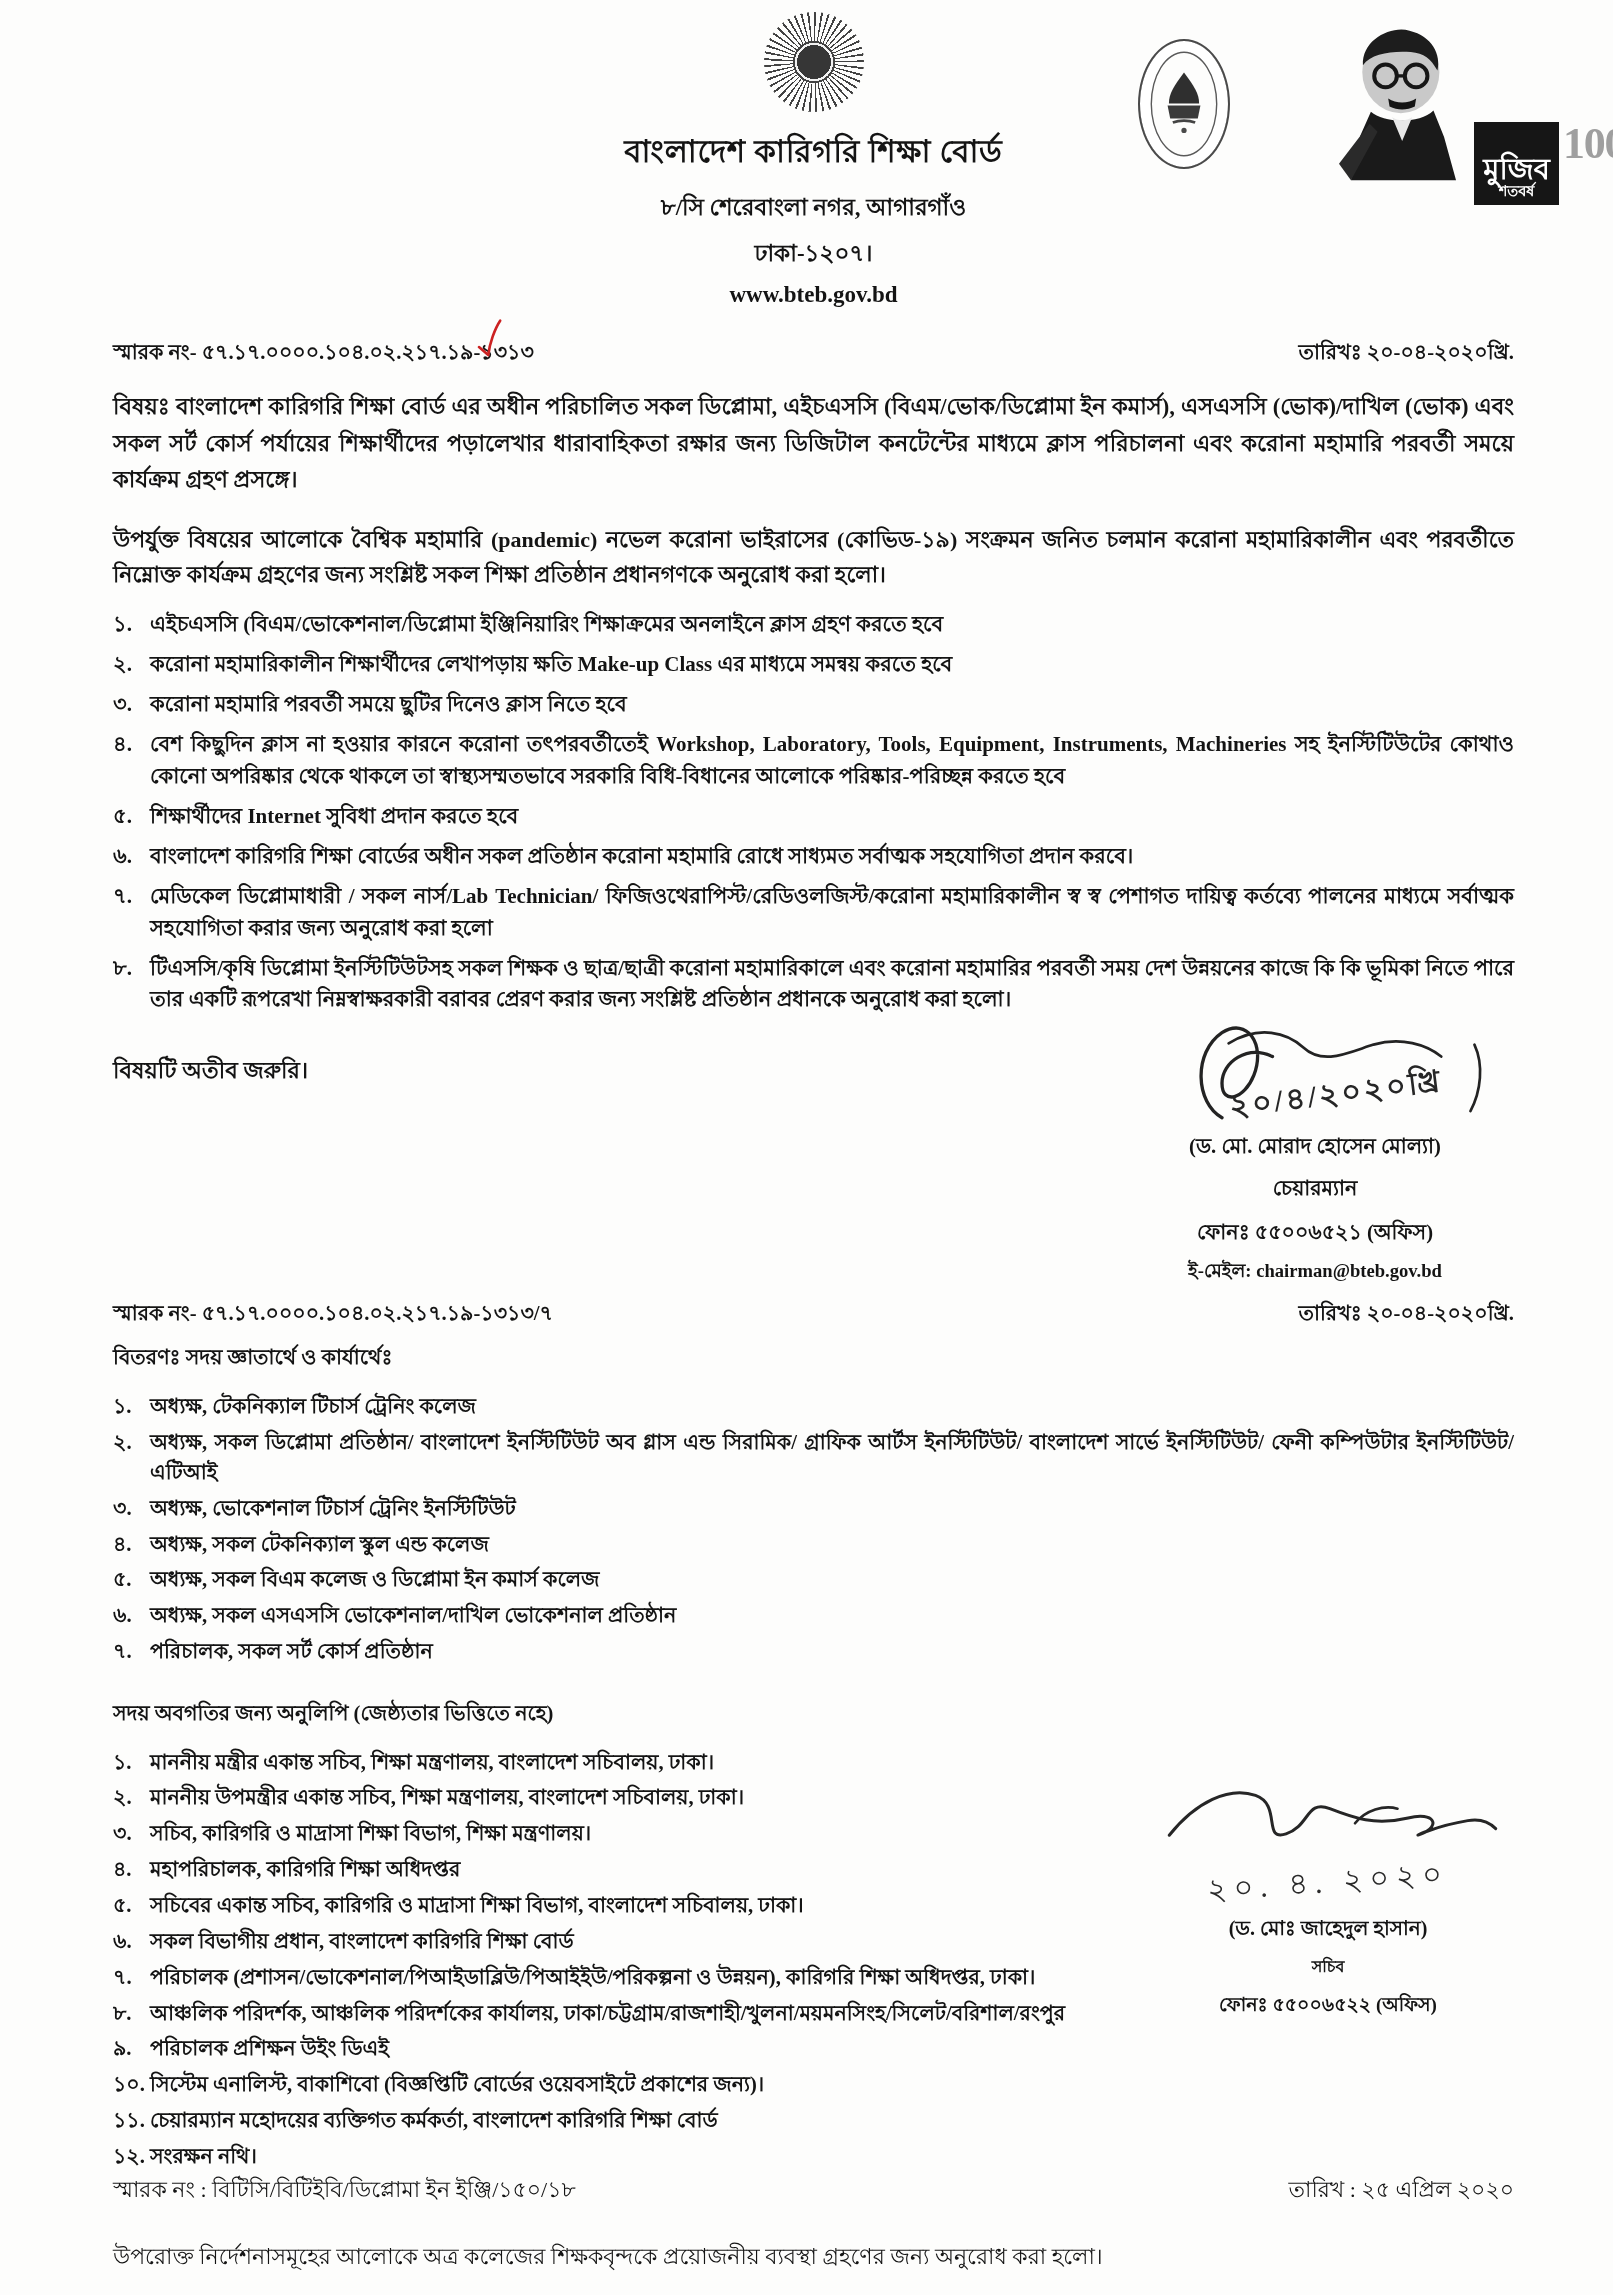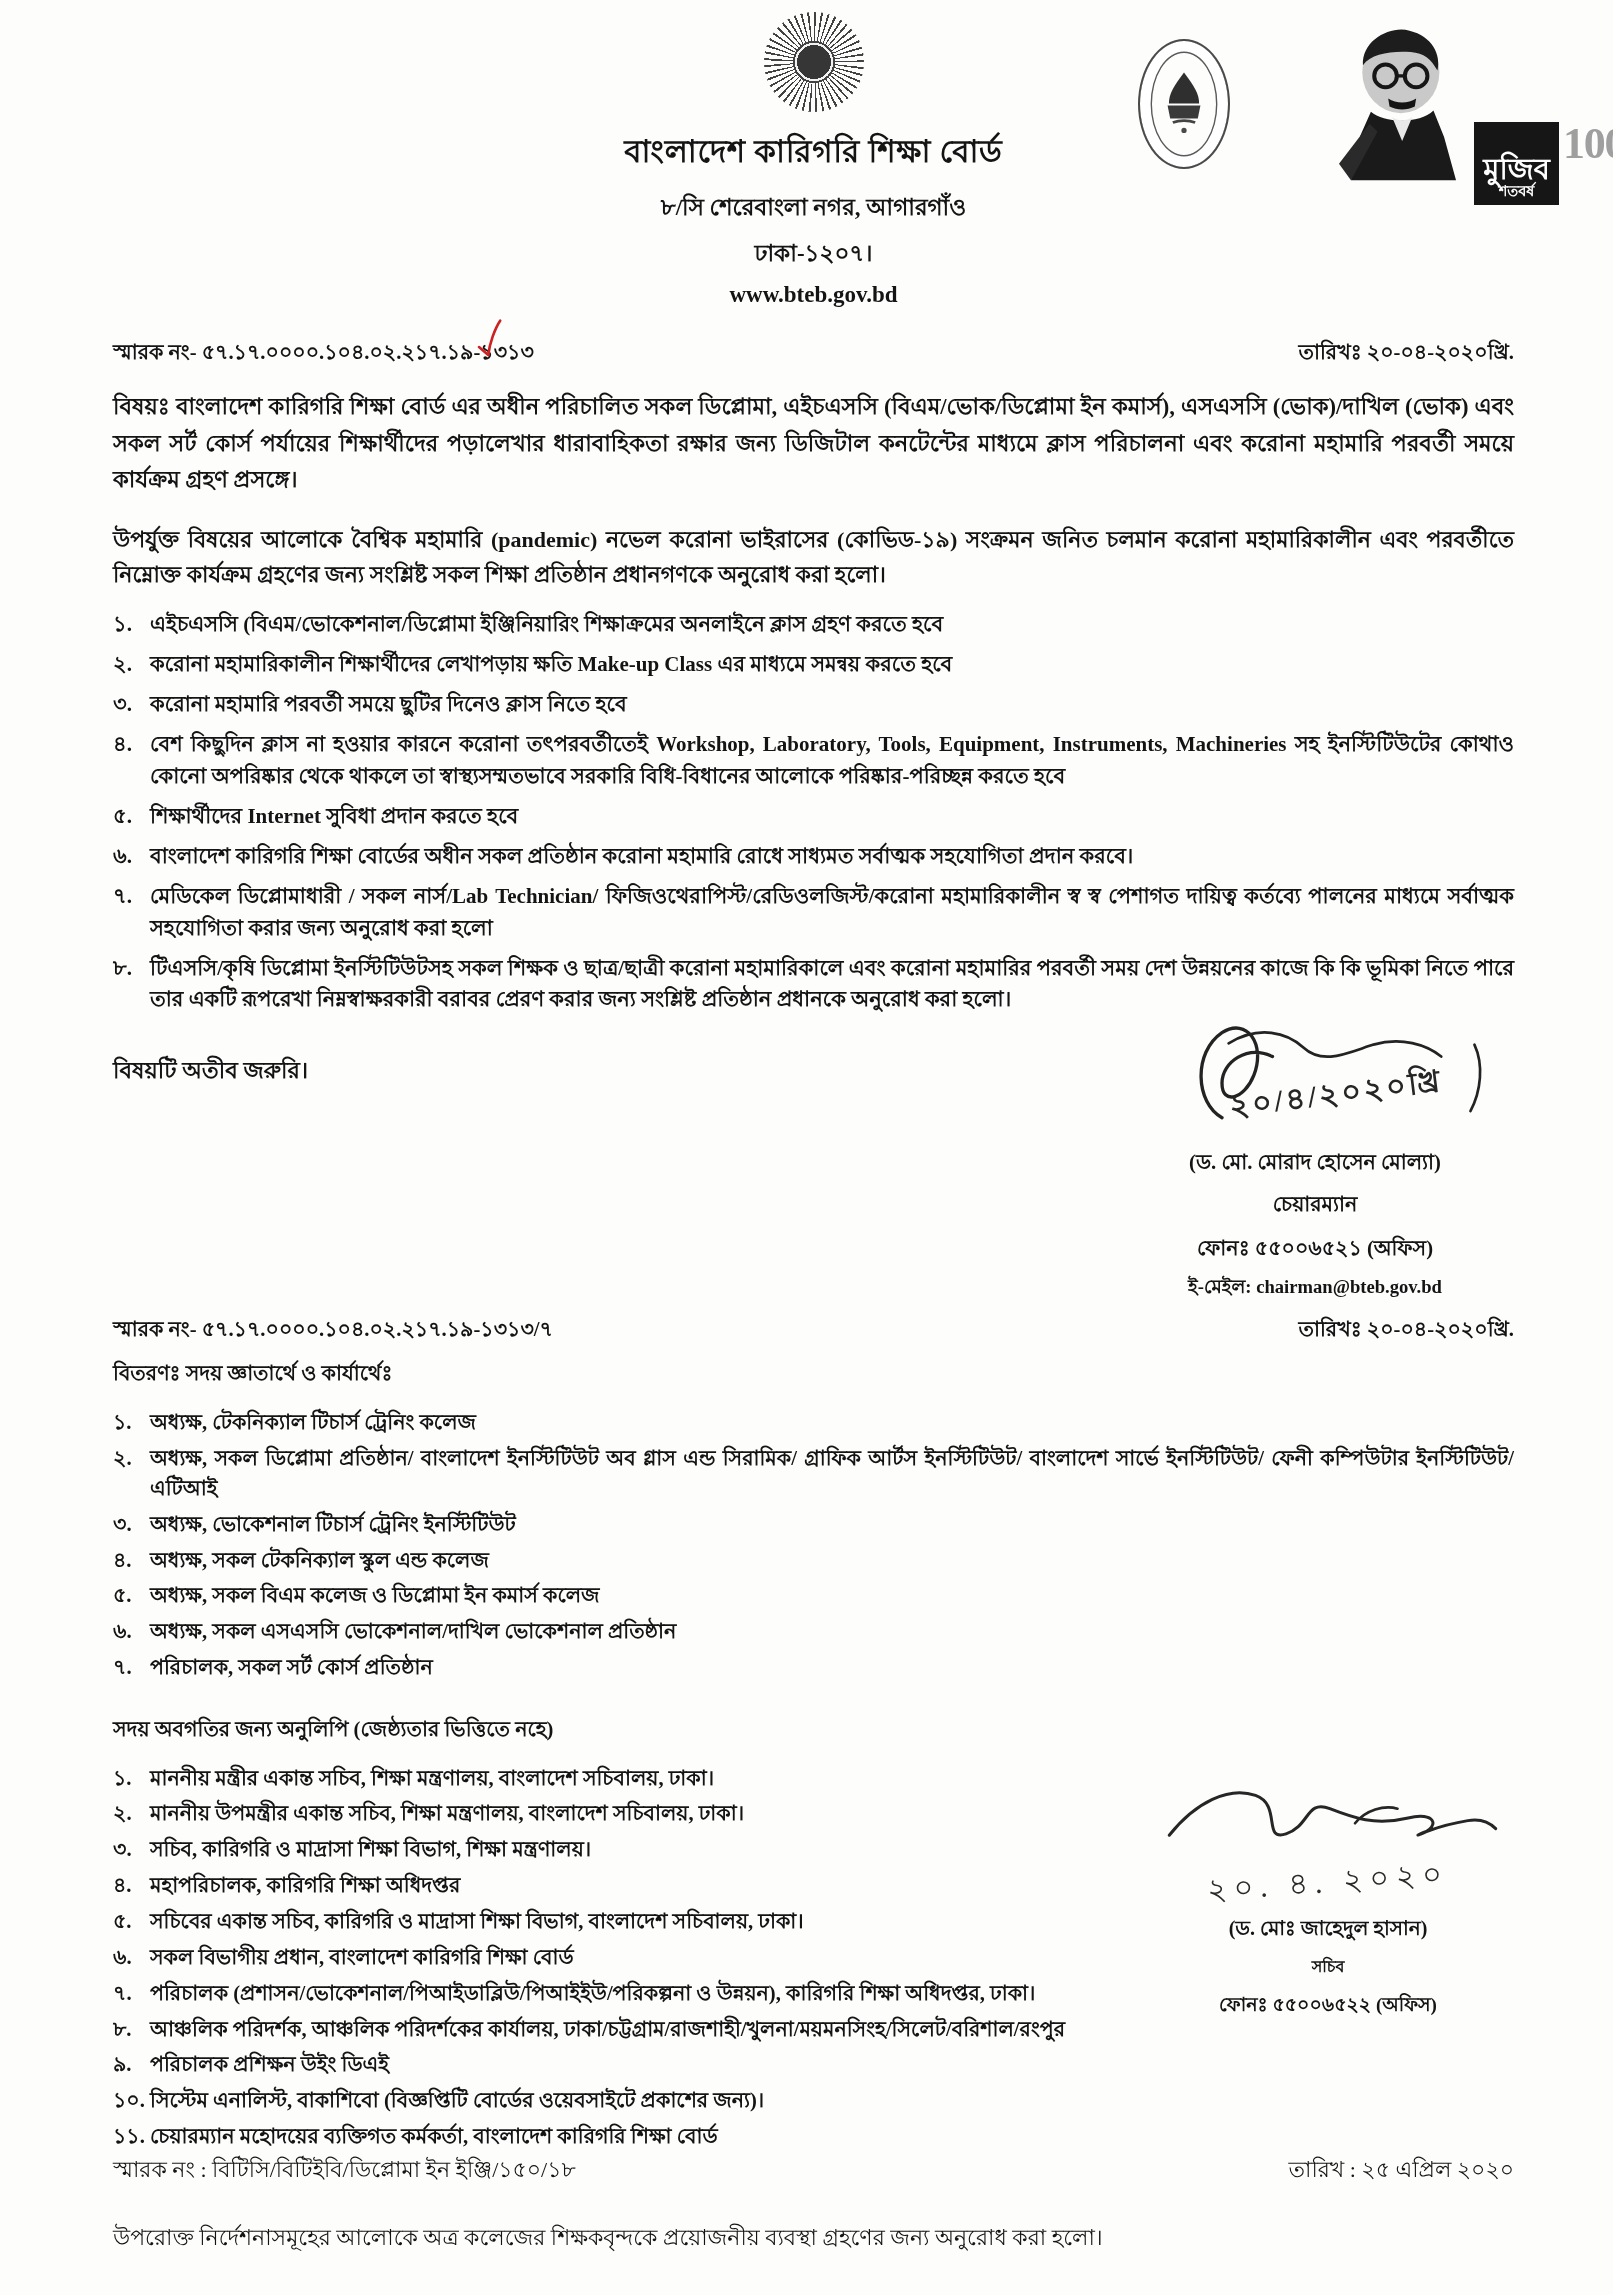--- a/index.html
+++ b/index.html
@@ -50,21 +50,21 @@
   
   .sign-row{display:flex;justify-content:space-between;align-items:flex-start;margin-top:2.7px;}
   .urgent{font-size:22.6px;font-weight:700;margin-top:35px;}
   .chairman{width:398px;text-align:center;font-weight:700;}
   .sig-svg{display:block;margin:0 auto;}
   .chairman .sig-wrap{position:relative;height:113px;}
   .hand-date{
     position:absolute;left:113px;top:52px;font-size:30.5px;font-weight:600;
     transform:rotate(-7deg);letter-spacing:2.7px;color:#262626;white-space:nowrap;
   }
-  .chairman .name{font-size:20.6px;margin-top:16px;}
+  .chairman .name{font-size:20.6px;margin-top:0;}
   .chairman .title{font-size:20.6px;margin-top:8px;}
   .chairman .phone{font-size:20.6px;margin-top:9.3px;}
   .chairman .email{font-size:18.6px;margin-top:6.6px;}
   
   .memo-row.m2{margin-top:9.3px;text-align:right;}
   .dist-head{margin-top:10.6px;font-size:20.6px;font-weight:700;}
   .list.small .li{font-size:20.6px;margin-top:6px;line-height:1.45;}
   .copies-head{margin-top:30.5px;font-size:20.6px;font-weight:700;}
   
   .secretary{position:absolute;right:100px;top:1762px;width:372px;text-align:center;font-weight:700;}
@@ -290,20 +290,24 @@
         <div class="li">
           <span class="num">১০.</span>
           <span class="txt">সিস্টেম এনালিস্ট, বাকাশিবো (বিজ্ঞপ্তিটি বোর্ডের ওয়েবসাইটে প্রকাশের জন্য)।</span>
         </div>
 
         <div class="li">
           <span class="num">১১.</span>
           <span class="txt">চেয়ারম্যান মহোদয়ের ব্যক্তিগত কর্মকর্তা, বাংলাদেশ কারিগরি শিক্ষা বোর্ড</span>
         </div>
 
+        <div class="li">
+          <span class="num">১২.</span>
+          <span class="txt">সংরক্ষন নথি।</span>
+        </div>
       </div>
 
     <div class="memo-row m3">
       <span>স্মারক নং : বিটিসি/বিটিইবি/ডিপ্লোমা ইন ইঞ্জি/১৫০/১৮</span>
       <span>তারিখ : ২৫ এপ্রিল ২০২০</span>
     </div>
     <p class="fwd-note">উপরোক্ত নির্দেশনাসমূহের আলোকে অত্র কলেজের শিক্ষকবৃন্দকে প্রয়োজনীয় ব্যবস্থা গ্রহণের জন্য অনুরোধ করা হলো।</p>
 
   </div>
 

